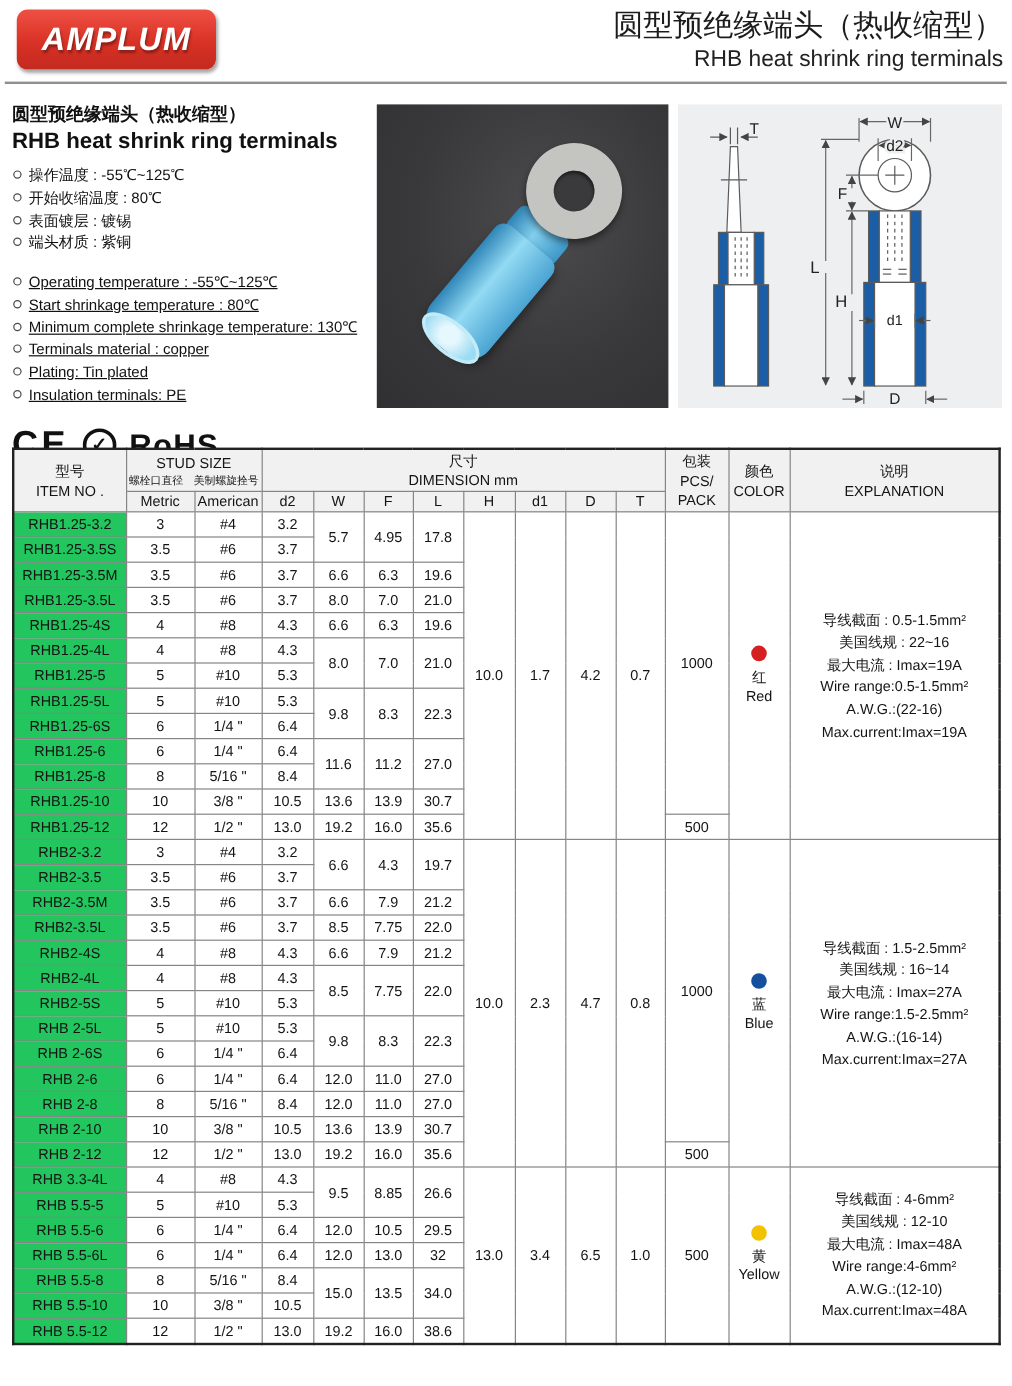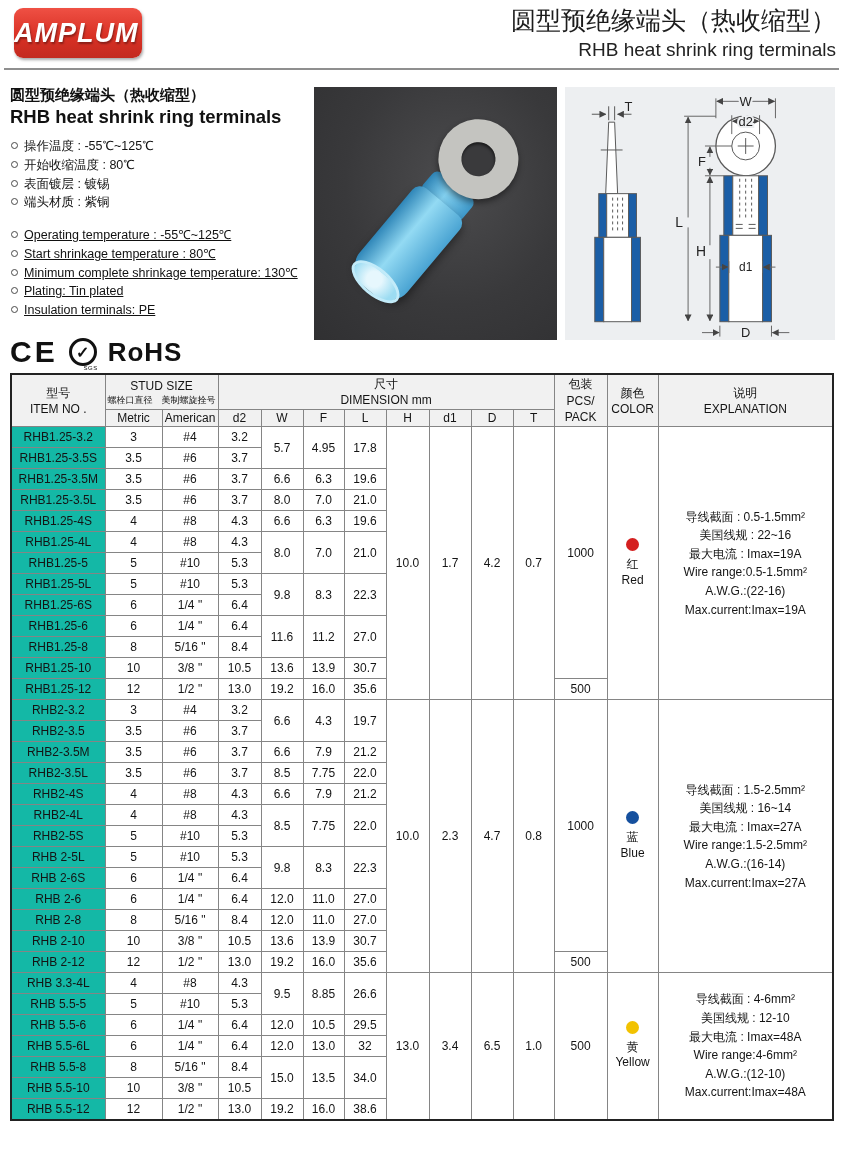--- a/index.html
+++ b/index.html
@@ -1,24 +1,24 @@
 <!DOCTYPE html>
 <html><head>
 <meta charset="utf-8">
 <style>
   * { margin:0; padding:0; box-sizing:border-box; }
   html,body { width:843px; background:#fff; font-family:"Liberation Sans", sans-serif; color:#111; }
   body { position:relative; height:1155px; overflow:hidden; }
 
   
   .page-header { position:absolute; top:0; left:0; right:0; height:68px; }
-  .logo { position:absolute; left:14px; top:8px; width:128px; height:50px;
+  .logo { position:absolute; left:14px; top:8px; width:166px; height:50px;
           background:linear-gradient(180deg,#ef5044 0%, #d93125 55%, #c32a1f 100%);
           border-radius:9px; box-shadow:1px 2px 3px rgba(0,0,0,.35);
-          display:flex; align-items:center; }
+          display:flex; align-items:center; justify-content:center; }
   .logo span { color:#fff; font-style:italic; font-weight:bold; font-size:27px; letter-spacing:1px;
                text-shadow:1px 2px 2px rgba(0,0,0,.35); }
   .head-titles { position:absolute; right:7px; top:4px; text-align:right; }
   .head-title-zh { font-size:25px; color:#1c1c1c; }
   .head-title-en { font-size:19px; color:#222; margin-top:2px; }
   .head-rule { position:absolute; left:4px; right:4px; top:68px; border-top:2px solid #8f8f8f; }
 
   
   .info { position:absolute; top:84px; left:10px; width:825px; height:258px; display:flex; }
   .specs { width:304px; padding-top:2px; }
@@ -63,21 +63,21 @@
 
   
   table.spec { position:absolute; top:373px; left:10px; width:824px;
                border-collapse:collapse; table-layout:fixed; border:2px solid #222; }
   table.spec th, table.spec td { border:1px solid #858585; text-align:center; font-size:12px;
                padding:1px 2px; color:#141414; }
   table.spec thead th { background:#f1f1f1; font-weight:normal; }
   .th-sub { font-size:9px; letter-spacing:0px; }
   .th-line { line-height:1.35; }
   tbody tr { height:21px; }
-  td.item { text-align:left; padding-left:11px; background:#14b8a6; }
+  td.item { text-align:left; padding-left:11px; background:#22c55e; }
   td.explain { text-align:left; padding-left:18px; line-height:1.55; }
   td.colorcell { line-height:1.3; }
   .dot { display:inline-block; width:13px; height:13px; border-radius:50%; margin-bottom:1px; }
 
   svg text { font-family:"Liberation Sans", sans-serif; }
 </style>
 </head>
 <body>
 
 <div class="page-header">
@@ -99,20 +99,21 @@
     <ul class="bullets zh">
       <li>操作温度 : -55℃~125℃</li>
       <li>开始收缩温度 : 80℃</li>
       <li>表面镀层 : 镀锡</li>
       <li>端头材质 : 紫铜</li>
     </ul>
     <ul class="bullets en">
       <li>Operating temperature : -55℃~125℃</li>
       <li>Start shrinkage temperature :  80℃</li>
       <li>Minimum complete shrinkage temperature: 130℃</li>
+      <li>Terminals material : copper</li>
       <li>Plating: Tin plated</li>
       <li>Insulation terminals: PE</li>
     </ul>
     <div class="certs">
       <span class="ce-mark">CE</span>
       <span class="sgs-mark">
         <span class="chk">✓</span>
         <span class="sgs-sub">SGS</span>
       </span>
       <span class="rohs-mark">RoHS</span>

